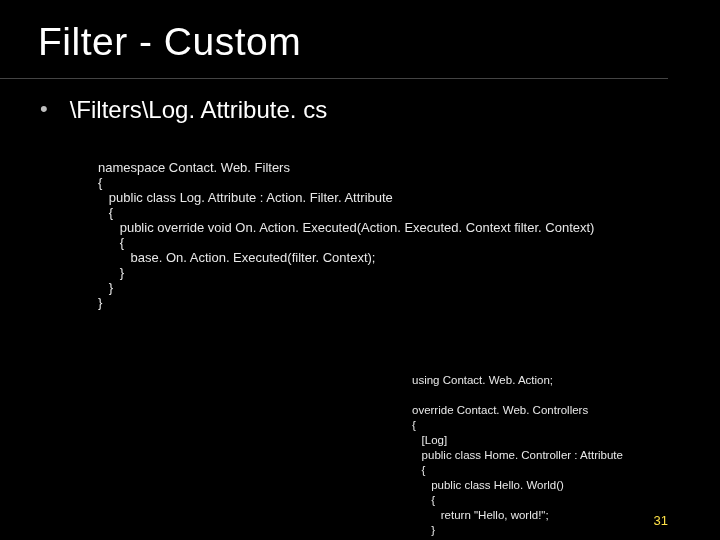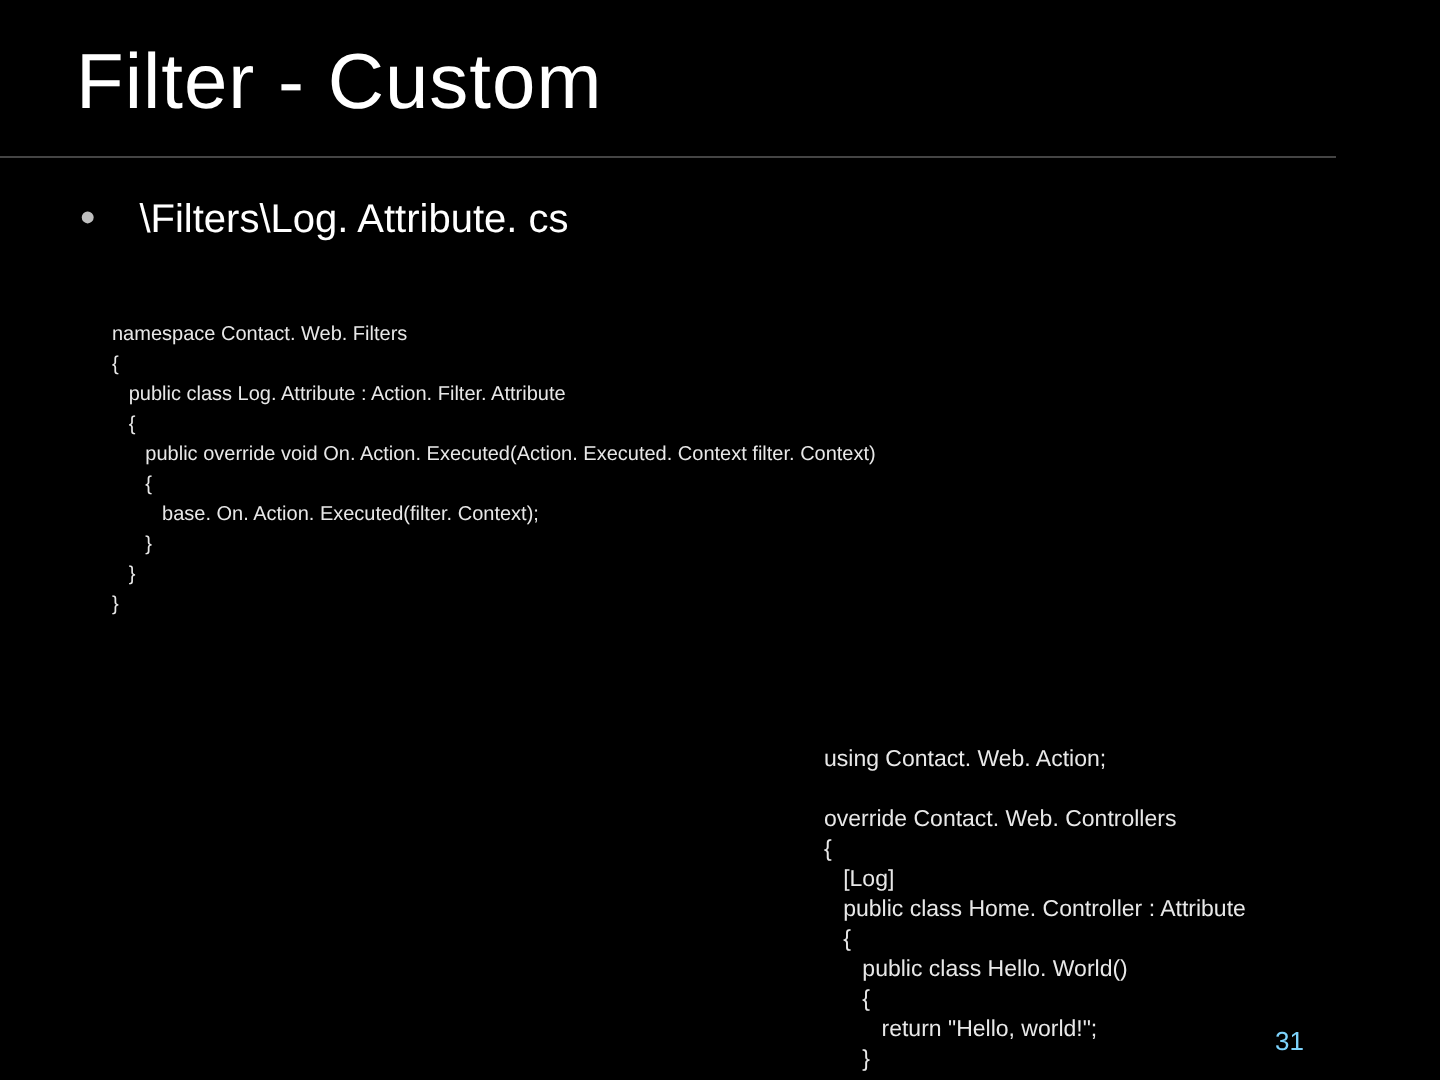--- a/index.html
+++ b/index.html
@@ -37,46 +37,47 @@
     margin-bottom: 22px;
   }
   .bullet-dot {
     color: #bfbfbf;
     font-size: 22px;
     line-height: 24px;
     margin-right: 22px;
   }
   .bullet-text {
     color: #fff;
-    font-size: 20px;
+    font-size: 24px;
     line-height: 26px;
   }
   .code-block {
     padding-left: 56px;
     font-family: Arial, Helvetica, sans-serif;
-    font-size: 10px;
+    font-size: 13px;
     line-height: 15px;
     color: #e8e8e8;
     white-space: pre;
+    margin-left: 42px;
   }
   .code-block2 {
     position: absolute;
     left: 412px;
     top: 358px;
     font-family: Arial, Helvetica, sans-serif;
     font-size: 11.5px;
     line-height: 15px;
     color: #e8e8e8;
     white-space: pre;
   }
   .page-num {
     position: absolute;
-    right: 16px;
+    right: 0;
     bottom: 12px;
-    color: #7dd3fc;
+    color: #fde047;
     font-size: 13px;
   }
 </style>
 </head>
 <body>
 
 <div class="slide">
 
   <div class="title">Filter - Custom</div>
   <div class="rule"></div>

